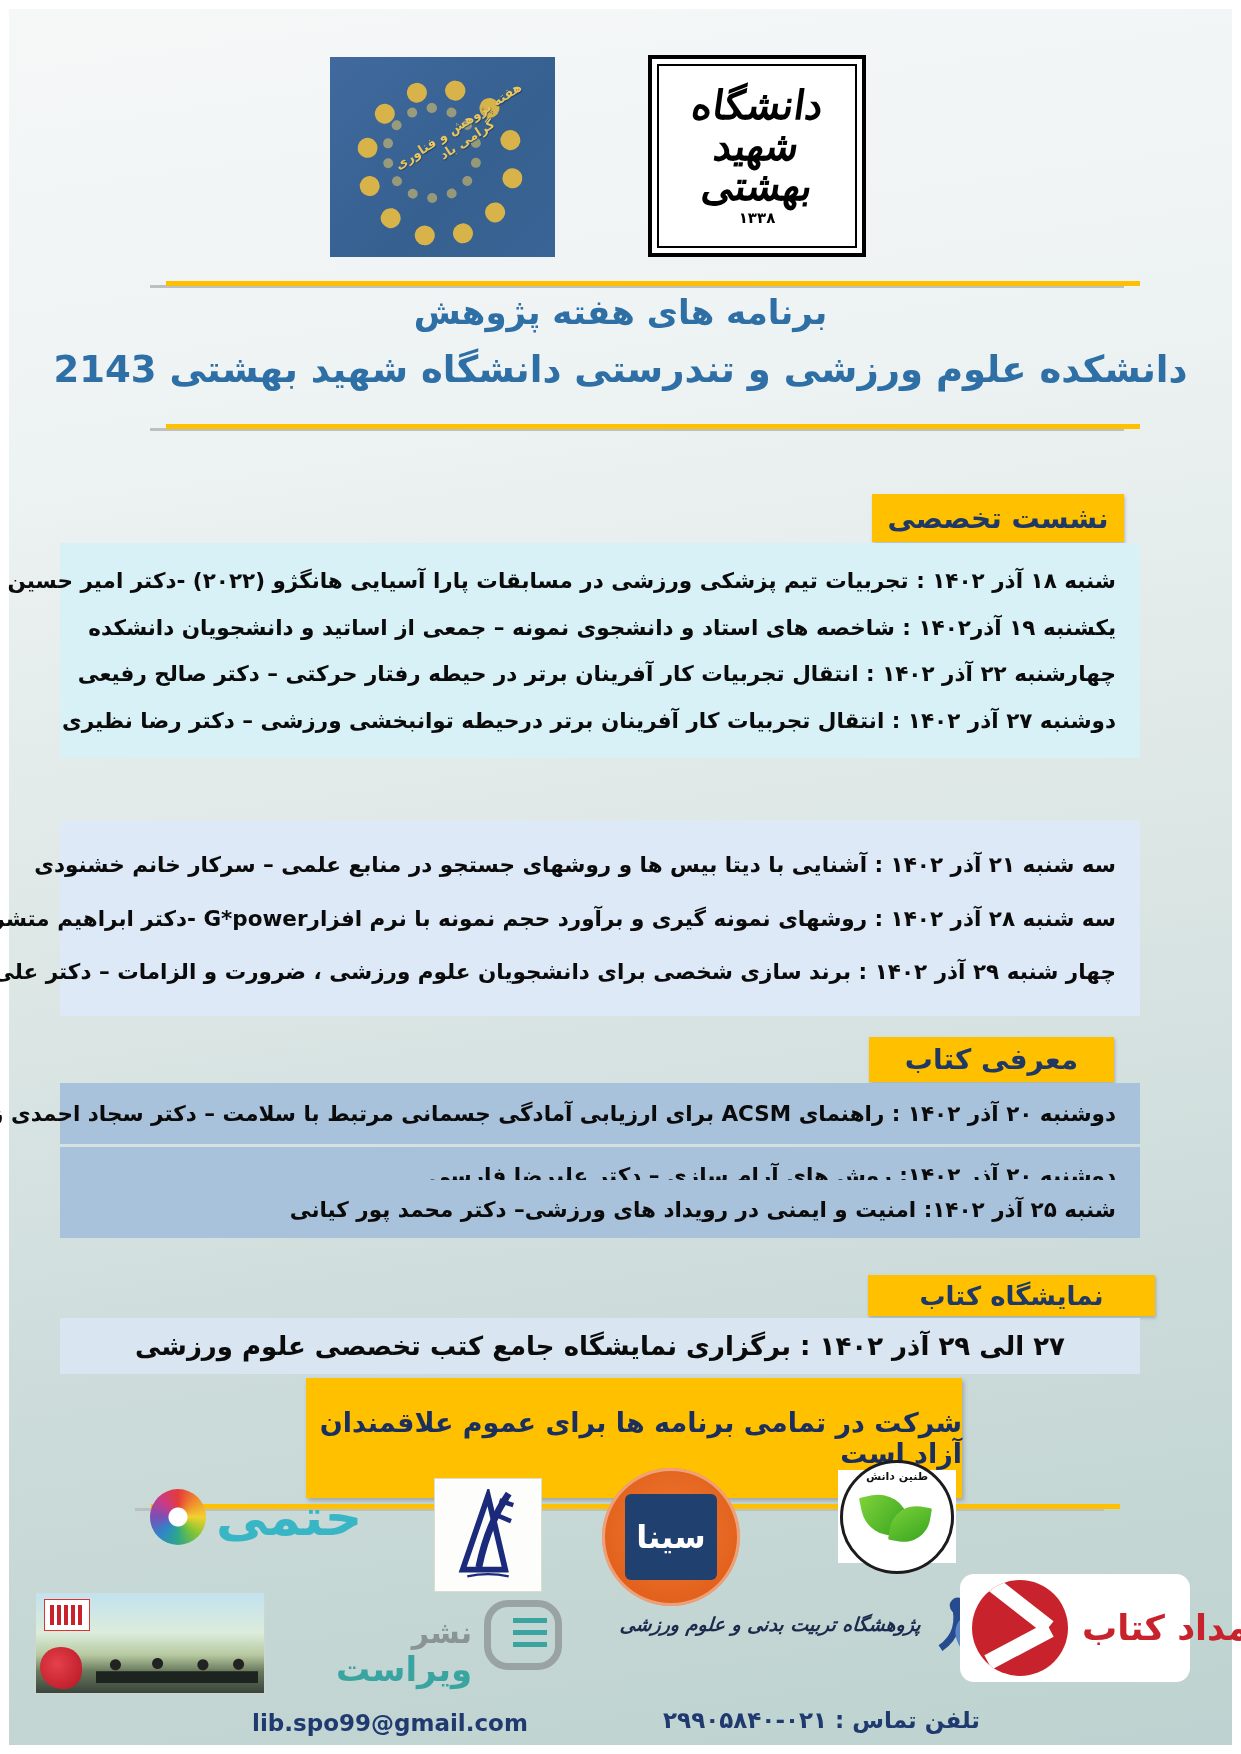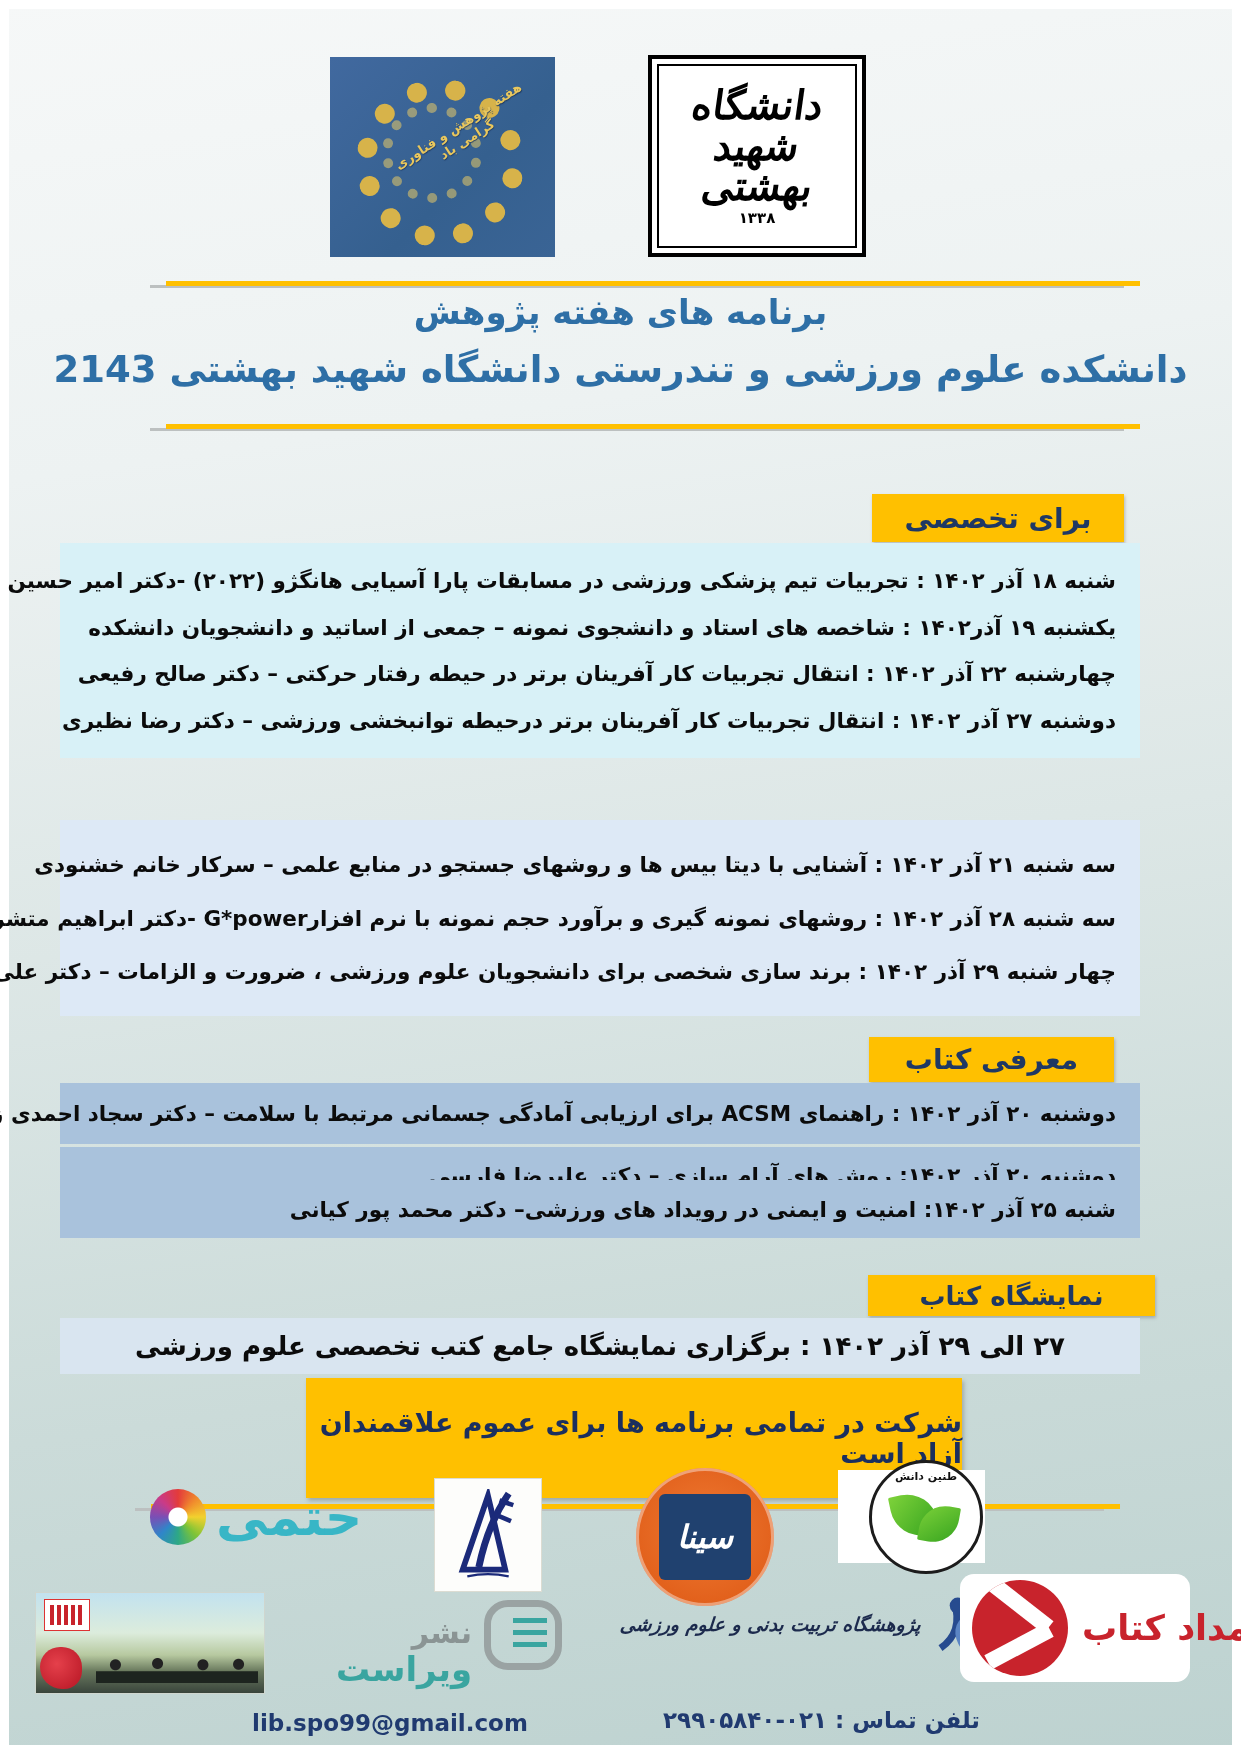--- a/index.html
+++ b/index.html
@@ -103,21 +103,21 @@
   </div>
 
   <div class="abs title t1">برنامه های هفته پژوهش</div>
   <div class="abs title t2">دانشکده علوم ورزشی و تندرستی دانشگاه شهید بهشتی  2143</div>
 
   <div class="abs divider" style="left:150px;top:424px;width:990px;">
     <div class="gline"></div>
     <div class="oline"></div>
   </div>
 
-  <div class="abs sec-header" style="left:872px;top:494px;width:252px;height:48px;">برای تخصصی</div>
+  <div class="abs sec-header" style="left:872px;top:494px;width:252px;height:48px;">نشست تخصصی</div>
   <div class="abs box" style="left:60px;top:543px;width:1080px;height:215px;background:#D8F1F7;">
     <div class="ev">شنبه ۱۸ آذر ۱۴۰۲ : تجربیات تیم پزشکی ورزشی در مسابقات پارا آسیایی هانگژو (۲۰۲۲) -دکتر امیر حسین براتی</div>
     <div class="ev">یکشنبه ۱۹ آذر۱۴۰۲ : شاخصه های استاد و دانشجوی نمونه – جمعی از اساتید  و دانشجویان دانشکده</div>
     <div class="ev">چهارشنبه ۲۲ آذر ۱۴۰۲ :  انتقال تجربیات کار آفرینان برتر در حیطه رفتار حرکتی – دکتر صالح رفیعی</div>
     <div class="ev">دوشنبه ۲۷ آذر ۱۴۰۲ : انتقال تجربیات کار آفرینان برتر درحیطه توانبخشی ورزشی – دکتر رضا نظیری</div>
   </div>
 
   <div class="abs box" style="left:60px;top:820px;width:1080px;height:196px;background:#DDE9F6;">
     <div class="ev">سه شنبه ۲۱ آذر ۱۴۰۲ : آشنایی با دیتا بیس ها و روشهای جستجو در منابع علمی – سرکار خانم خشنودی</div>
     <div class="ev">سه شنبه ۲۸ آذر ۱۴۰۲ : روشهای نمونه گیری و برآورد حجم نمونه با نرم افزارG*power -دکتر ابراهیم متشرعی</div>
@@ -154,25 +154,25 @@
 
   <div class="abs quill" style="left:434px;top:1478px;width:106px;height:112px;">
     <svg width="70" height="92" viewBox="0 0 60 80">
       <path d="M30 6 L45 70 L8 70 Z" fill="none" stroke="#1b2a7a" stroke-width="5"></path>
       <path d="M48 4 Q30 30 22 68" stroke="#1b2a7a" stroke-width="6" fill="none"></path>
       <path d="M40 10 L52 14 M36 22 L50 28" stroke="#1b2a7a" stroke-width="4"></path>
       <path d="M12 76 Q30 72 48 76" stroke="#1b2a7a" stroke-width="2" fill="none"></path>
     </svg>
   </div>
 
-  <div class="abs sina" style="left:636px;top:1468px;width:138px;height:138px;font-style:italic;">
+  <div class="abs sina" style="left:602px;top:1468px;width:138px;height:138px;">
     <div class="sina-sq">سینا</div>
   </div>
 
-  <div class="abs tanin" style="left:838px;top:1470px;width:118px;height:93px;padding-left:29px;">
+  <div class="abs tanin" style="left:838px;top:1470px;width:118px;height:93px;">
     <div class="tanin-circle">
       <div class="tanin-top">طنین دانش</div>
       <div class="leaf leaf1"></div>
       <div class="leaf leaf2"></div>
     </div>
   </div>
 
   <div class="abs photo" style="left:35px;top:1592px;width:228px;height:100px;">
     <div class="photo-badge">
         <div class="photo-badge-in"></div>

